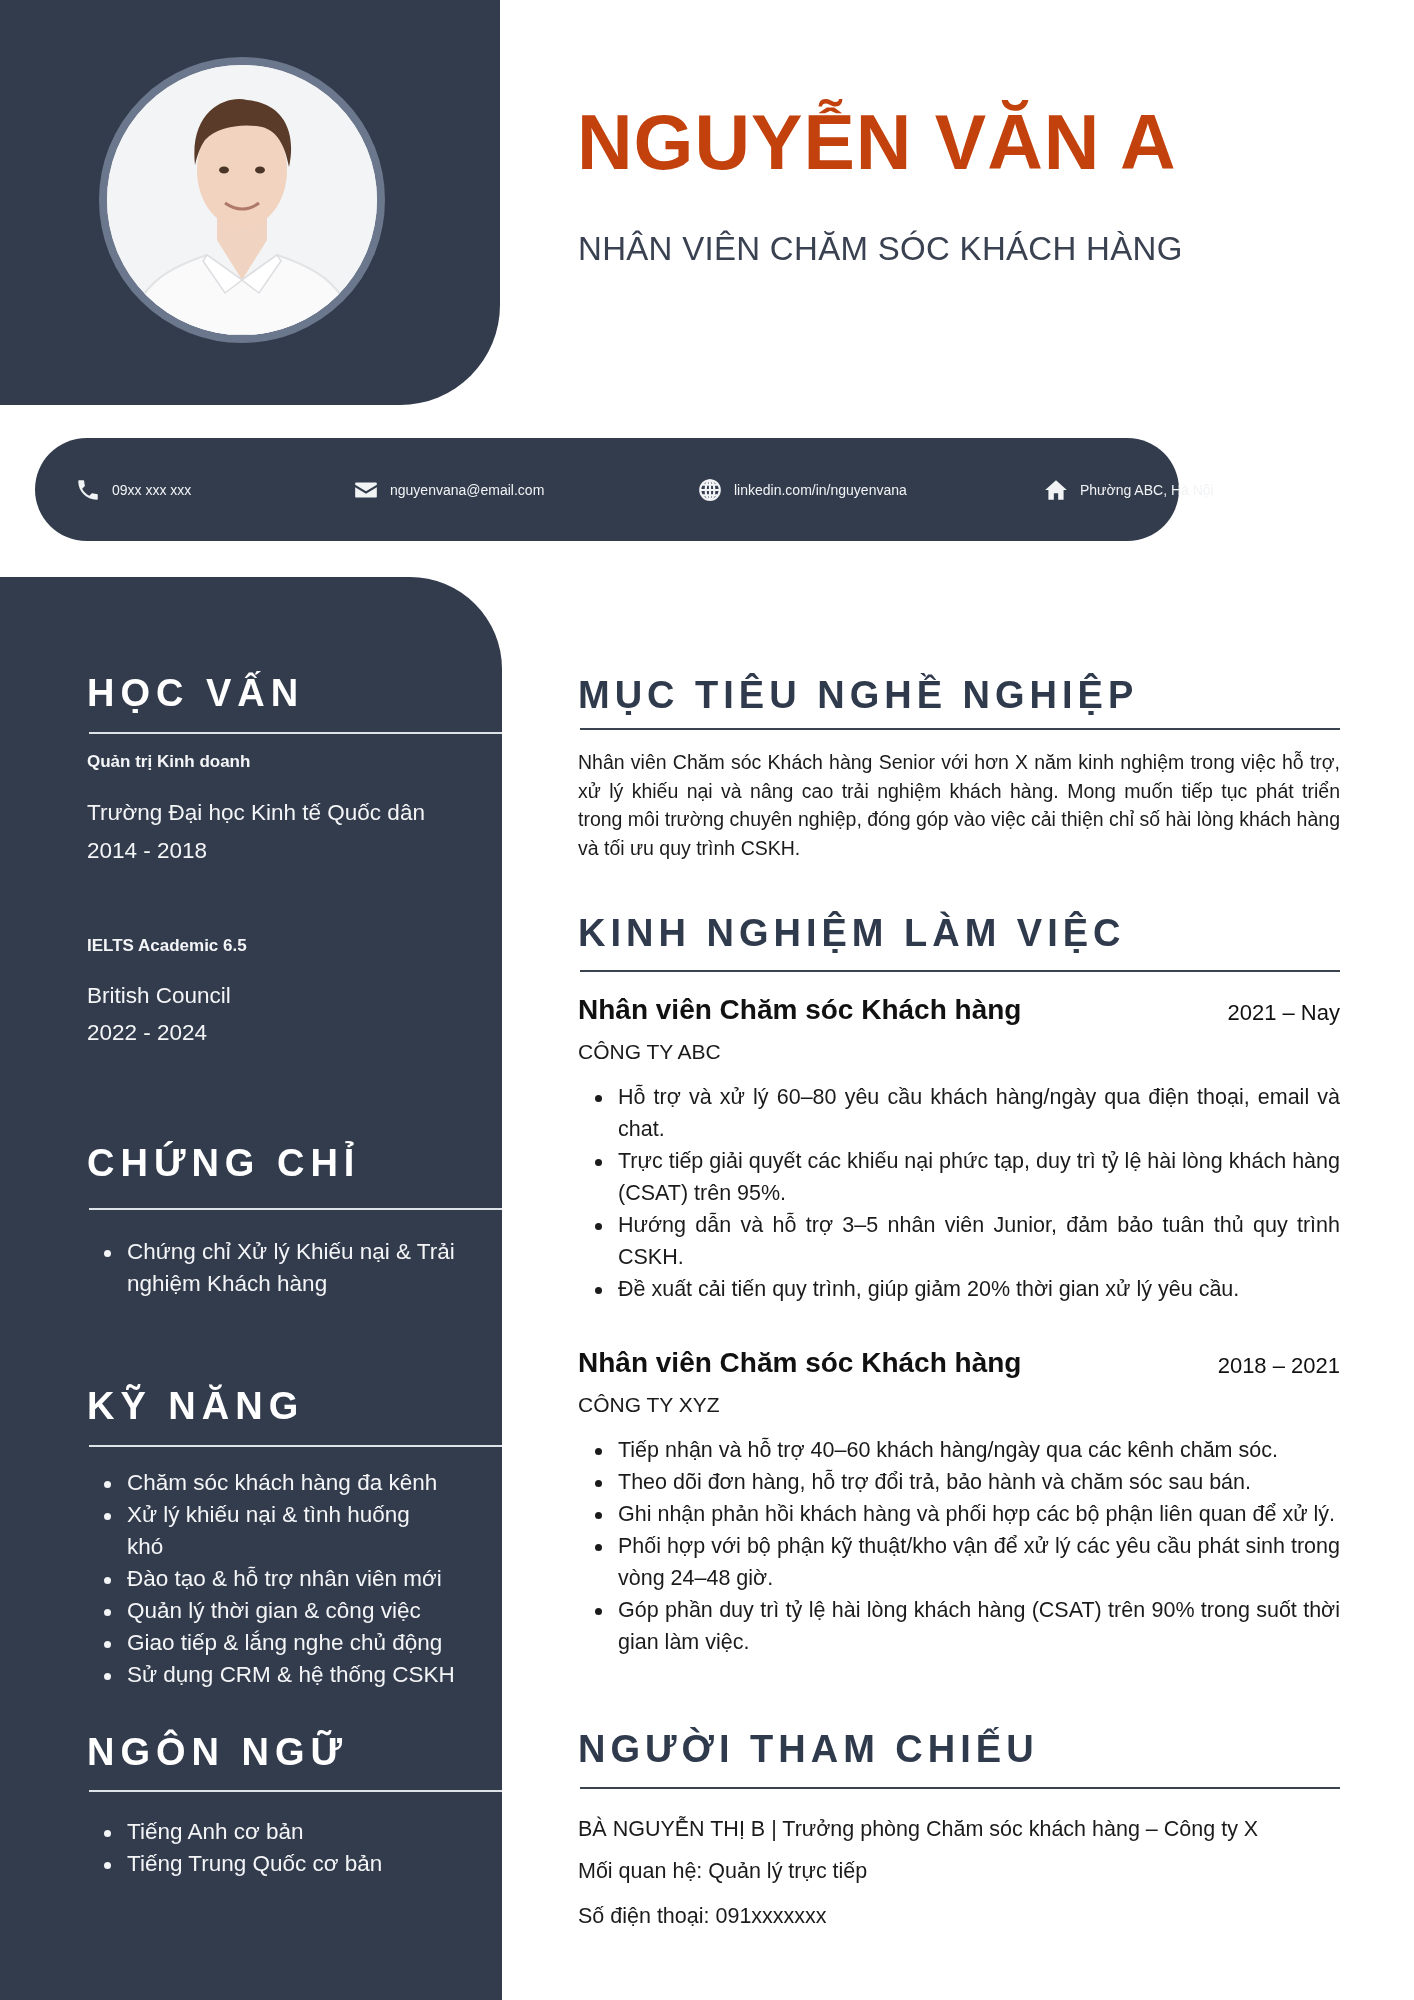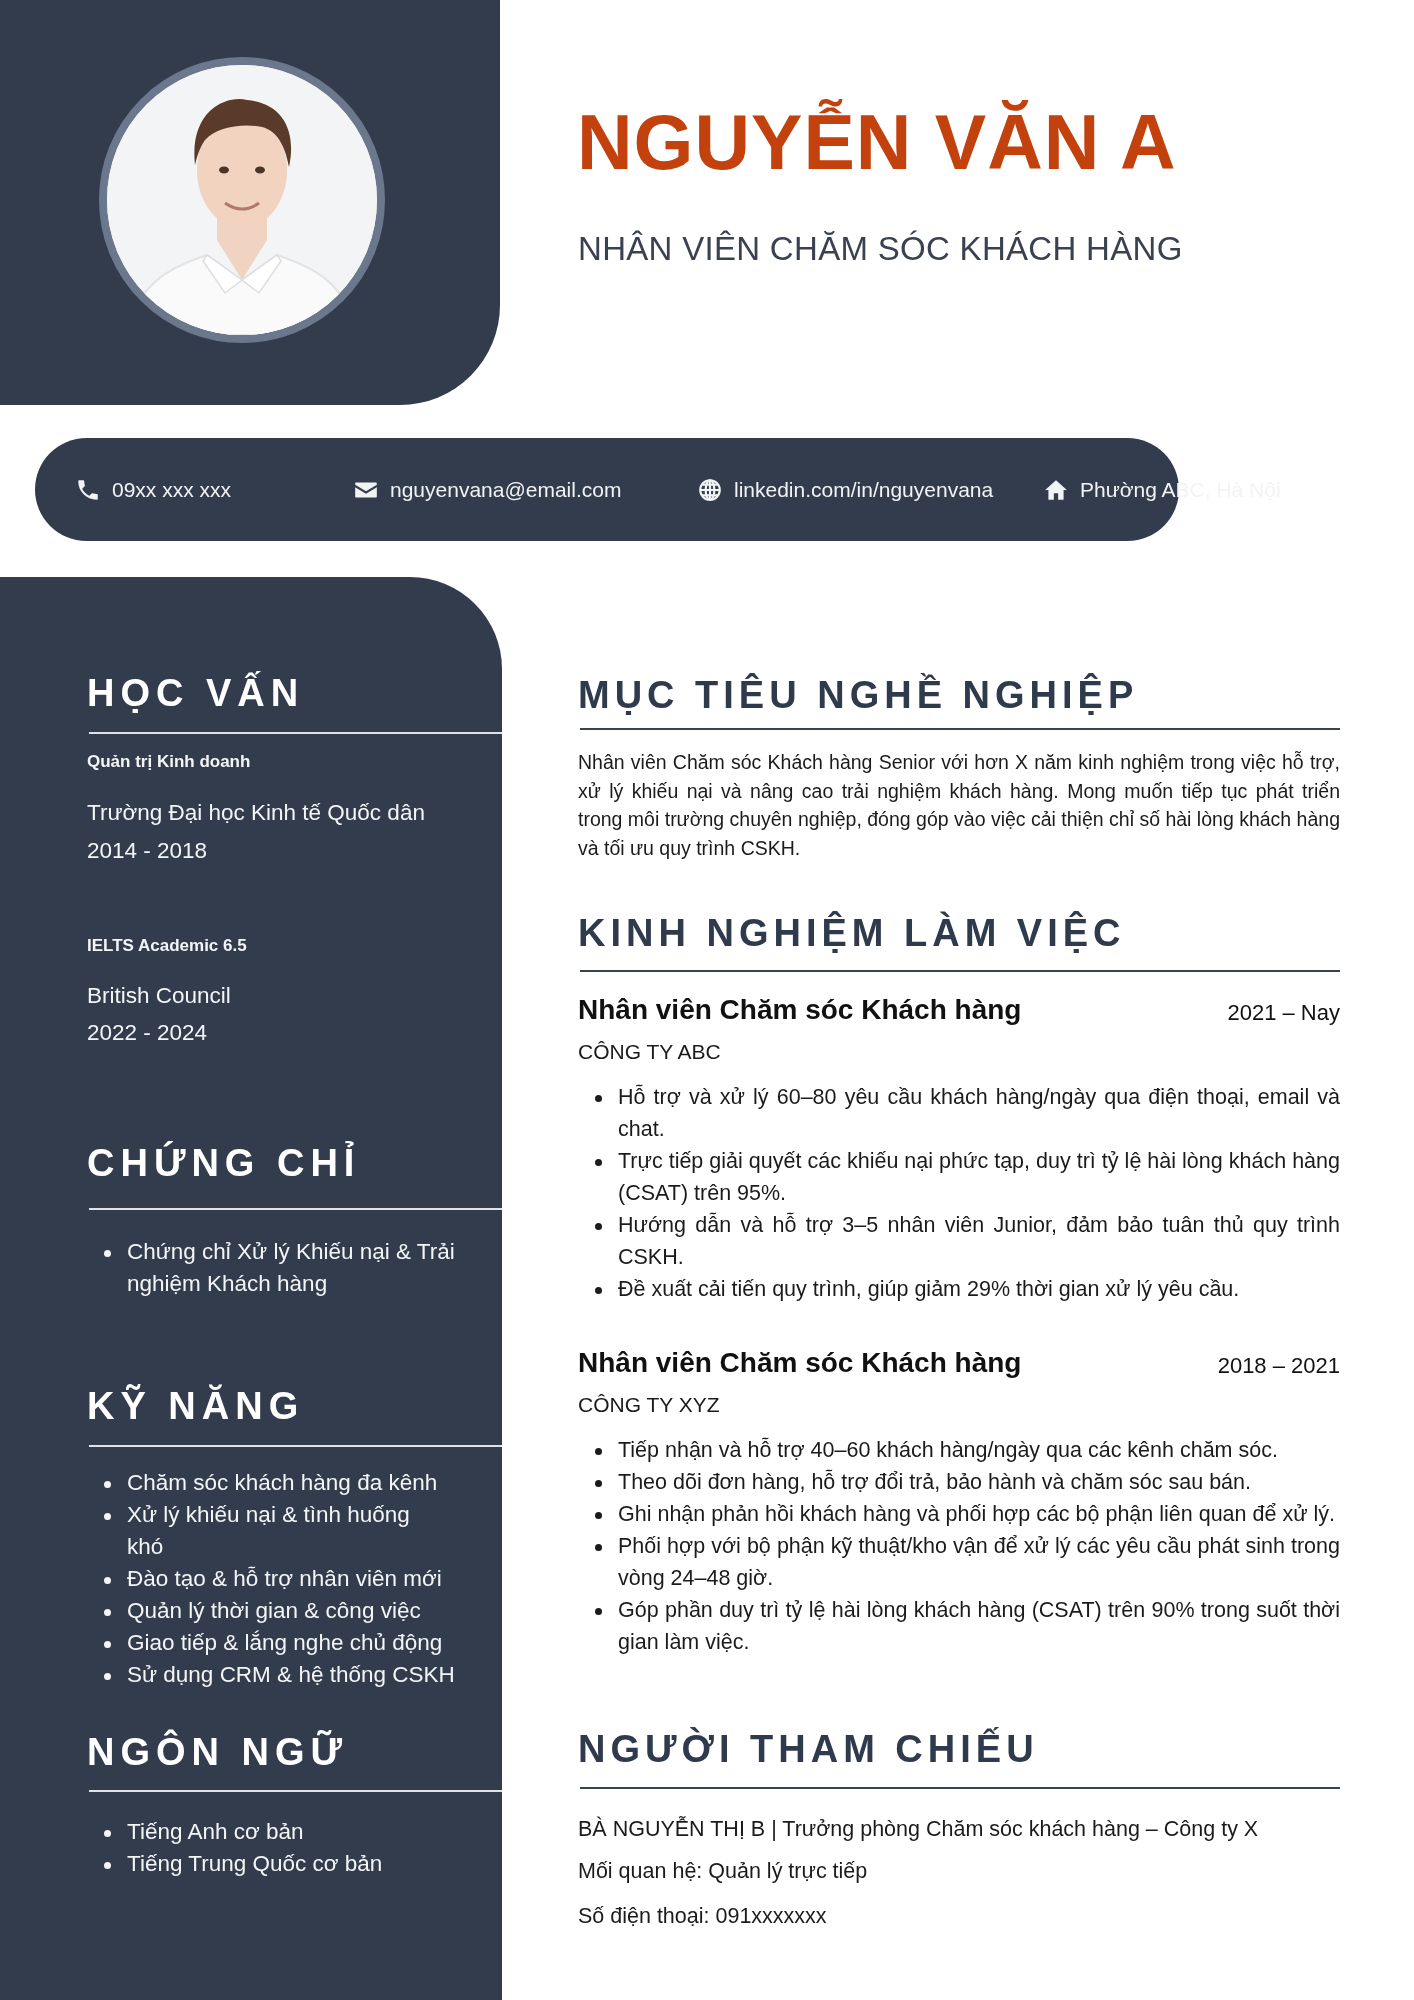--- a/index.html
+++ b/index.html
@@ -7,21 +7,21 @@
          font-family:"Liberation Sans", sans-serif; color:#111; }
   .navy { background:#333c4d; }
   #top-panel { position:absolute; left:0; top:0; width:500px; height:405px; border-bottom-right-radius:100px; }
   #photo { position:absolute; left:99px; top:57px; width:286px; height:286px; border-radius:50%;
            background:#f1f2f3; border:8px solid #6b778c; box-sizing:border-box; overflow:hidden; }
   #photo svg { width:100%; height:100%; display:block; }
   #name { position:absolute; left:577px; top:98px; font-size:77px; font-weight:700; color:#c2410c; letter-spacing:1px; white-space:nowrap; }
   #job-title { position:absolute; left:578px; top:230px; font-size:33px; color:#3a4252; white-space:nowrap; letter-spacing:0.3px; }
 
   #contact-bar { position:absolute; left:35px; top:438px; width:1144px; height:103px; border-radius:52px; }
-  .contact-item { position:absolute; top:0; height:103px; display:flex; align-items:center; color:#f2f3f5; font-size:21px; white-space:nowrap; }
+  .contact-item { position:absolute; top:0; height:103px; display:flex; align-items:center; color:#f2f3f5; font-size:14px; white-space:nowrap; }
   .contact-item svg { width:26px; height:26px; margin-right:11px; flex:none; }
 
   #sidebar { position:absolute; left:0; top:577px; width:502px; height:1423px; border-top-right-radius:92px; }
   .side-h { position:absolute; left:87px; font-size:38px; font-weight:700; color:#ffffff; letter-spacing:6px; white-space:nowrap; }
   .side-rule { position:absolute; left:89px; width:413px; height:2px; background:#dfe2e7; }
   .side-text { position:absolute; left:87px; color:#f4f5f7; font-size:22.5px; white-space:nowrap; }
   .side-bold { font-weight:700; font-size:17px; }
   .side-list { position:absolute; left:87px; width:400px; margin:0; padding:0 0 0 40px; list-style:none; color:#f4f5f7; font-size:22.5px; line-height:32px; }
   .side-list li { position:relative; }
   .side-list li::before { content:""; position:absolute; left:-23px; top:14px; width:7px; height:7px; border-radius:50%; background:#f4f5f7; }
@@ -131,21 +131,21 @@
 <div class="main-h" style="top:912px;">KINH NGHIỆM LÀM VIỆC</div>
 <div class="main-rule" style="top:970px;"></div>
 
 <div class="job-title" style="top:994px;">Nhân viên Chăm sóc Khách hàng</div>
 <div class="job-date" style="top:1000px;">2021 – Nay</div>
 <div class="job-company" style="top:1040px;">CÔNG TY ABC</div>
 <ul class="job-list" style="top:1081px;">
   <li>Hỗ trợ và xử lý 60–80 yêu cầu khách hàng/ngày qua điện thoại, email và chat.</li>
   <li>Trực tiếp giải quyết các khiếu nại phức tạp, duy trì tỷ lệ hài lòng khách hàng (CSAT) trên 95%.</li>
   <li>Hướng dẫn và hỗ trợ 3–5 nhân viên Junior, đảm bảo tuân thủ quy trình CSKH.</li>
-  <li>Đề xuất cải tiến quy trình, giúp giảm 29% thời gian xử lý yêu cầu.</li>
+  <li>Đề xuất cải tiến quy trình, giúp giảm 20% thời gian xử lý yêu cầu.</li>
 </ul>
 
 <div class="job-title" style="top:1347px;">Nhân viên Chăm sóc Khách hàng</div>
 <div class="job-date" style="top:1353px;">2018 – 2021</div>
 <div class="job-company" style="top:1393px;">CÔNG TY XYZ</div>
 <ul class="job-list" style="top:1434px;">
   <li>Tiếp nhận và hỗ trợ 40–60 khách hàng/ngày qua các kênh chăm sóc.</li>
   <li>Theo dõi đơn hàng, hỗ trợ đổi trả, bảo hành và chăm sóc sau bán.</li>
   <li>Ghi nhận phản hồi khách hàng và phối hợp các bộ phận liên quan để xử lý.</li>
   <li>Phối hợp với bộ phận kỹ thuật/kho vận để xử lý các yêu cầu phát sinh trong vòng 24–48 giờ.</li>

